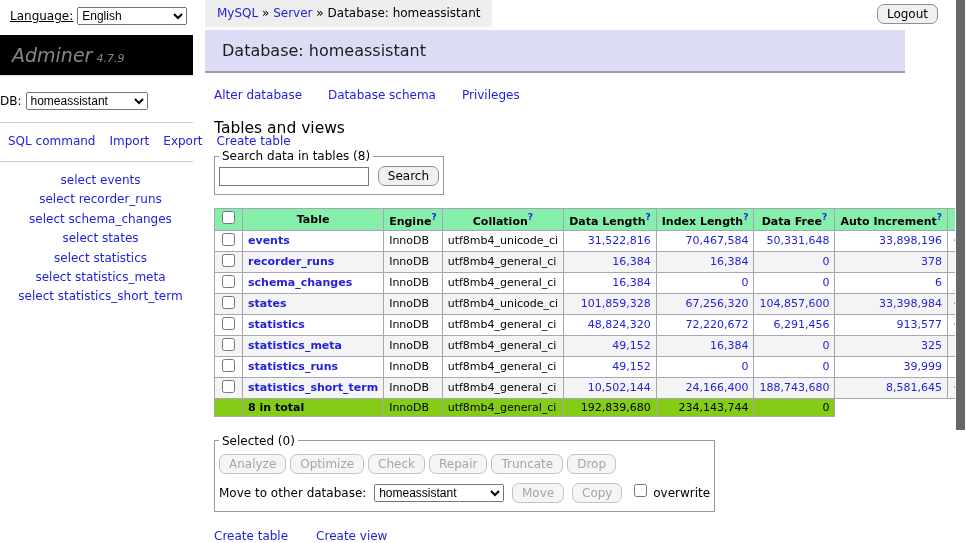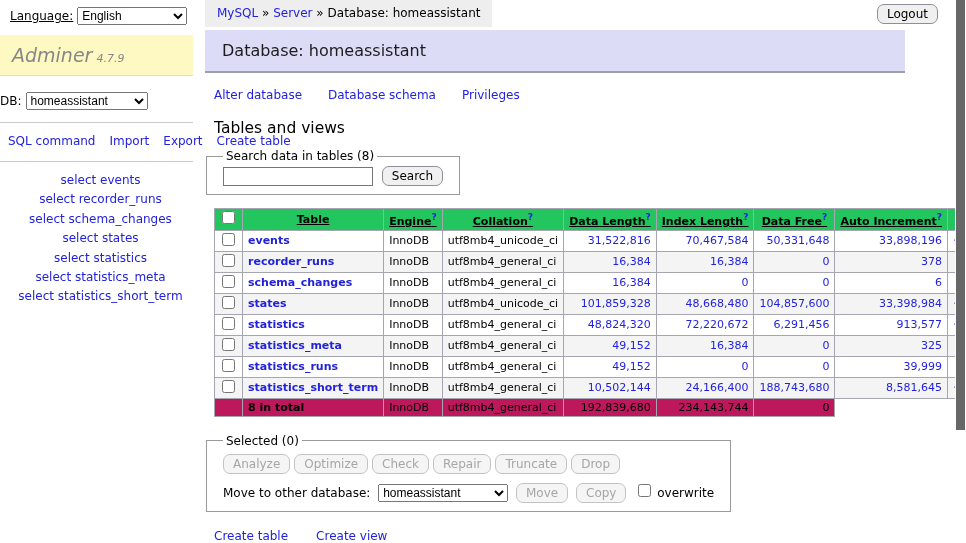--- a/index.html
+++ b/index.html
@@ -8,21 +8,21 @@
     width:966px; height:543px; overflow:hidden; position:relative;
     font-family:"DejaVu Sans","Liberation Sans",sans-serif;
     font-size:12px; color:#000; background:#fff;
   }
   a.lnk { color:#2222dd; text-decoration:none; cursor:pointer; }
 
   
   .sidebar { position:absolute; left:0; top:0; width:193px; height:543px; background:#fff; }
   .lang-row { padding:7px 0 5px 10px; white-space:nowrap;text-decoration:underline; }
   .lang-row select { width:110px; font-size:12px; margin-left:4px; }
-  .app-h1 { margin:5px 0 0; background:#fef9c3; border-bottom:1px solid #ddd;
+  .app-h1 { margin:5px 0 0; background:#000000; border-bottom:1px solid #ddd;
             padding:9px 0 9px 12px; font-size:19px; font-weight:400; font-style:italic; color:#878787; }
   .app-h1 .ver { font-size:11px; font-style:italic; color:#878787; margin-left:4px; }
   .db-row { margin:16px 0 12px; padding-left:0; }
   .db-row select { width:122px; font-size:12px; margin-left:4px; }
   .sb-hr { border:none; border-top:1px solid #ccc; margin:9px 0; }
   .sb-links { margin:0; padding-left:8px; line-height:1.65; width:182px; }
   .sb-links a { margin-right:14px; white-space:nowrap; }
   .table-list { margin:4px 0 0; padding-left:8px; line-height:1.62;text-align:center; }
   .table-list a { display:inline-block; white-space:nowrap; }
 
@@ -34,36 +34,36 @@
   button, .btn {
     font-family:inherit; font-size:12px; padding:2px 9px;
     background:#f0f0f0; border:1px solid #8e8e9b; border-radius:7px; color:#000; cursor:pointer;
   }
   button:disabled { color:#a6a6a6; border-color:#c3c3c3; background:#f5f5f5; cursor:default; }
   .page-title { margin:3px 0 0; background:#dcdcf7; border-bottom:2px solid #9d9dab;
                 padding:11px 0 11px 17px; font-size:16px; font-weight:400; color:#1c1c1c; }
   .db-links { margin:15px 0 0 9px; }
   .db-links a { margin-right:26px; }
   h3 { font-weight:400; font-size:15.5px; margin:17px 0 0 9px; color:#000; }
-  fieldset { border:1px solid #999; margin:12px 0 0 1px; padding:3px 16px 8px; display:inline-block; }
+  fieldset { border:1px solid #999; margin:12px 0 0 9px; padding:3px 4px 8px; display:inline-block; }
   legend { font-size:12px; padding:0 3px; }
   .search-fieldset input[type=text] { width:150px; height:19px; border:1px solid #767676; font-size:12px; padding:1px 3px; }
   .search-fieldset button { margin-left:5px; }
 
   
   table.grid { border-collapse:collapse; margin:13px 0 0 9px; font-size:11px; }
   .grid th, .grid td { border:1px solid #a6a6b2; padding:2px 5px; height:17px; white-space:nowrap; }
-  .grid thead th { background:#22c55e; font-weight:bold; text-align:center;text-decoration:underline; }
+  .grid thead th { background:#86efac; font-weight:bold; text-align:center; }
   .grid thead th.col-table { min-width:112px; }
   .grid sup a { font-size:9px; }
   .grid tbody tr.even td { background:#f4f4f4; }
   .grid td.name a { font-weight:bold; }
   .grid td.num { text-align:right; color:#2222dd; min-width:58px; }
   .grid td.txt { color:#000; }
-  .grid tr.total td { color:#000; background:#be185d; }
+  .grid tr.total td { color:#000; background:#84cc16; }
   .grid tr.total td.num { color:#000; }
   .grid tr.total td.ghost { border:none; background:transparent; }
   .grid input[type=checkbox] { margin:0 2px; }
 
   
   .selected-fieldset { margin-top:17px; }
   .btn-row { margin:3px 0 7px; }
   .btn-row button { margin-right:4px; }
   .move-row { white-space:nowrap; }
   .move-row select { width:130px; font-size:12px; margin:0 4px; }
@@ -163,21 +163,21 @@
           <td class="num">0</td>
           <td class="num">6</td>
           <td class="num">~ 3</td>
         </tr>
         <tr class="even">
           <td><input type="checkbox" style=""></td>
           <td class="name"><a class="lnk">states</a></td>
           <td class="txt">InnoDB</td>
           <td class="txt">utf8mb4_unicode_ci</td>
           <td class="num">101,859,328</td>
-          <td class="num">48,668,480</td>
+          <td class="num">67,256,320</td>
           <td class="num">104,857,600</td>
           <td class="num">33,398,984</td>
           <td class="num">~ 299,833</td>
         </tr>
         <tr class="">
           <td><input type="checkbox" style=""></td>
           <td class="name"><a class="lnk">statistics</a></td>
           <td class="txt">InnoDB</td>
           <td class="txt">utf8mb4_general_ci</td>
           <td class="num">48,824,320</td>

